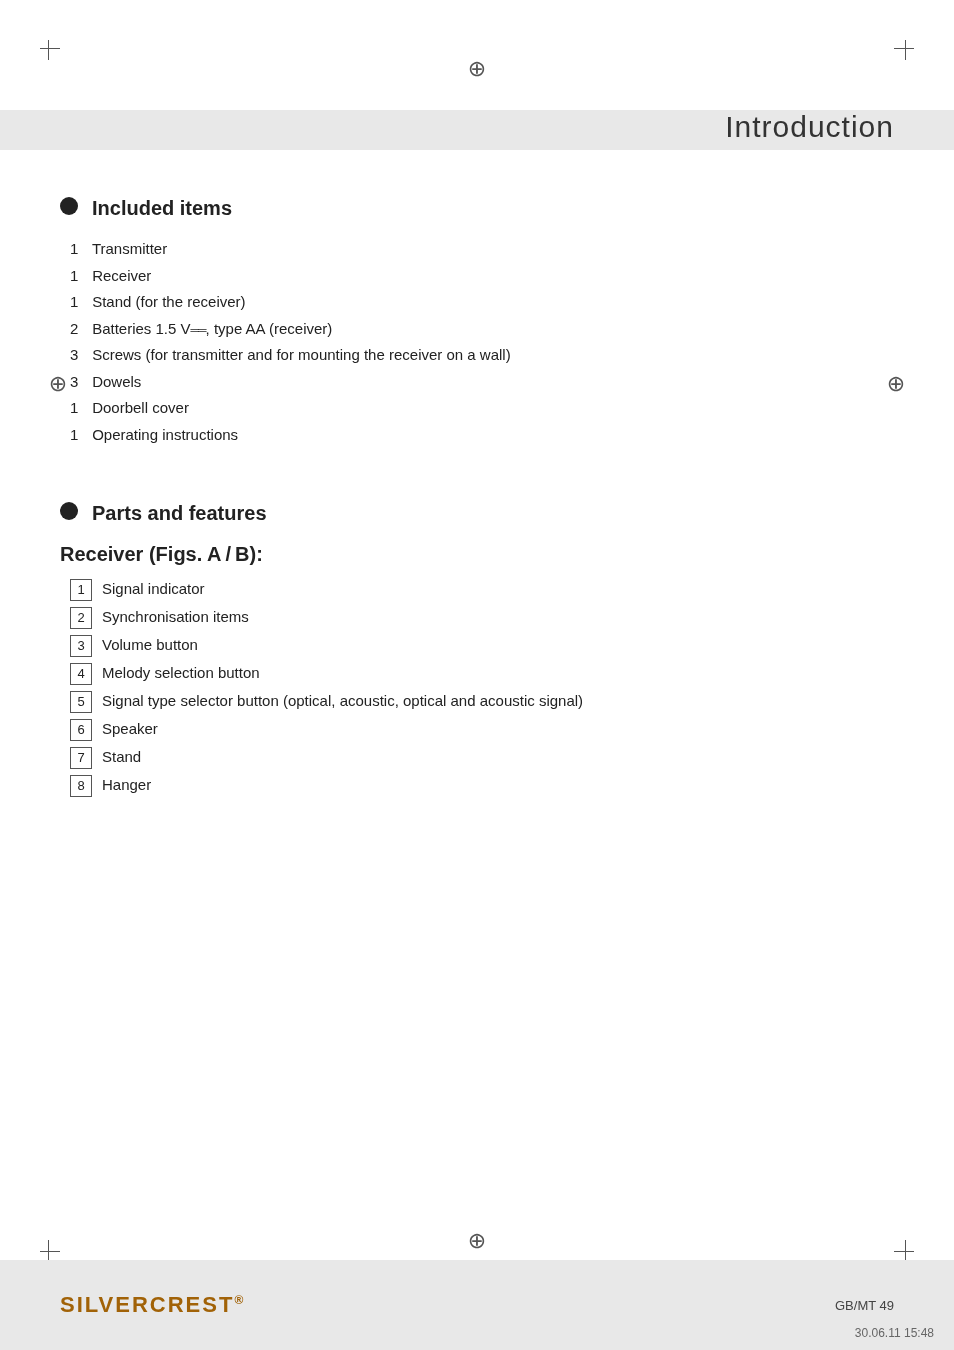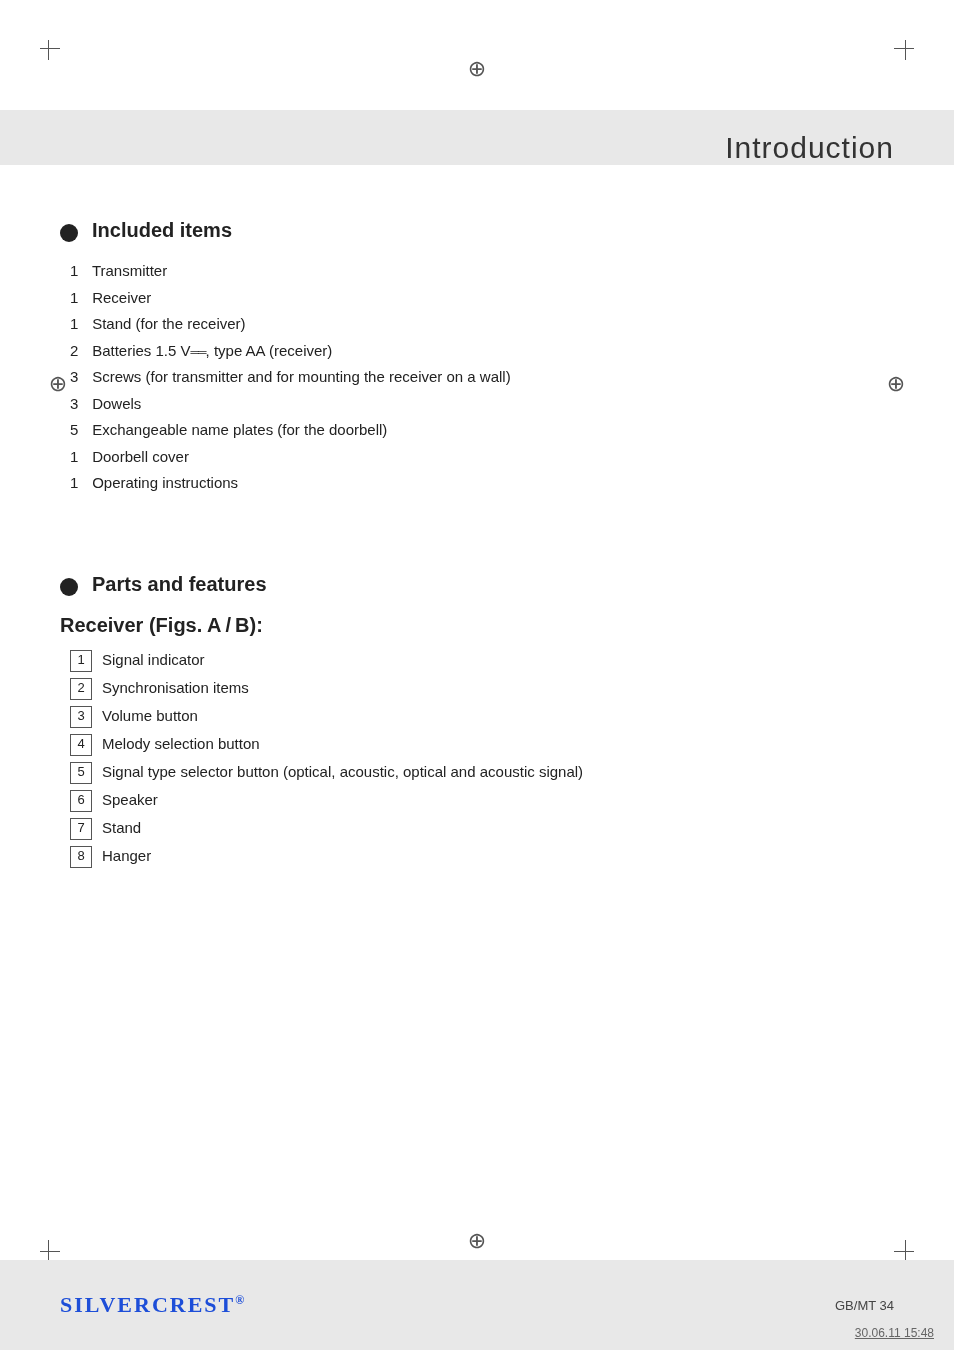--- a/index.html
+++ b/index.html
@@ -55,24 +55,24 @@
     .crosshair-left   { top: 370px; left: 44px; }
     .crosshair-right  { top: 370px; right: 44px; }
     .crosshair-bottom { bottom: 95px; left: 50%; transform: translateX(-50%); }
 
     
     .header-band {
       position: absolute;
       top: 110px;
       left: 0;
       right: 0;
-      height: 55px;
+      height: 40px;
       background: #e8e8e8;
       display: flex;
-      align-items: flex-end;
+      align-items: flex-start;
       justify-content: flex-end;
       padding-right: 60px;
     }
     .header-title {
       font-size: 30px;
       font-weight: 300;
       color: #333;
       letter-spacing: 1px;
     }
 
@@ -81,24 +81,24 @@
       position: absolute;
       top: 175px;
       left: 60px;
       right: 60px;
       bottom: 110px;
     }
 
     
     .section-heading {
       display: flex;
-      align-items: flex-end;
+      align-items: flex-start;
       gap: 14px;
       margin-bottom: 18px;
-      margin-top: 44px;
+      margin-top: 22px;
     }
     .bullet-circle {
       width: 18px;
       height: 18px;
       background: #222;
       border-radius: 50%;
       flex-shrink: 0;
     }
     .section-heading h2 {
       font-size: 20px;
@@ -168,44 +168,43 @@
       left: 0;
       right: 0;
       height: 90px;
       background: #e8e8e8;
       display: flex;
       align-items: center;
       justify-content: space-between;
       padding: 0 60px;
     }
     .brand-name {
-      font-family: Liberation Serif, serif;
+      font-family: Liberation Sans, sans-serif;
       font-weight: 900;
       font-size: 22px;
       letter-spacing: 2px;
-      color: #1d4ed8;
+      color: #a16207;
       text-transform: uppercase;
     }
     .brand-reg {
       font-size: 12px;
       vertical-align: super;
     }
     .footer-info {
       font-size: 13px;
       color: #444;
     }
 
     
     .timestamp {
       position: absolute;
       bottom: 10px;
       right: 20px;
       font-size: 12px;
       color: #666;
-      text-decoration: underline;
     }
 
     
     .dc-symbol {
       display: inline;
       font-size: 12px;
       letter-spacing: -1px;
     }
   </style>
 </head>
@@ -232,21 +231,20 @@
     <h2>Included items</h2>
   </div>
 
   <ul class="items-list">
     <li><span class="qty">1</span> Transmitter</li>
     <li><span class="qty">1</span> Receiver</li>
     <li><span class="qty">1</span> Stand (for the receiver)</li>
     <li><span class="qty">2</span> Batteries 1.5 V<span class="dc-symbol">══</span>, type AA (receiver)</li>
     <li><span class="qty">3</span> Screws (for transmitter and for mounting the receiver on a wall)</li>
     <li><span class="qty">3</span> Dowels</li>
-    <li><span class="qty">5</span> Exchangeable name plates (for the doorbell)</li>
     <li><span class="qty">1</span> Doorbell cover</li>
     <li><span class="qty">1</span> Operating instructions</li>
   </ul>
 
   <div class="section-gap"></div>
 
   <div class="section-heading">
     <div class="bullet-circle"></div>
     <h2>Parts and features</h2>
   </div>
@@ -287,16 +285,16 @@
       <span>Hanger</span>
     </li>
   </ul>
 
 </div>
 
 <div class="footer">
   <div class="brand-name">
     <span>Silver</span><span>Crest</span><span class="brand-reg">®</span>
   </div>
-  <div class="footer-info">GB/MT  34</div>
+  <div class="footer-info">GB/MT  49</div>
 </div>
 
 <div class="timestamp">30.06.11  15:48</div>
 
 </body></html>

